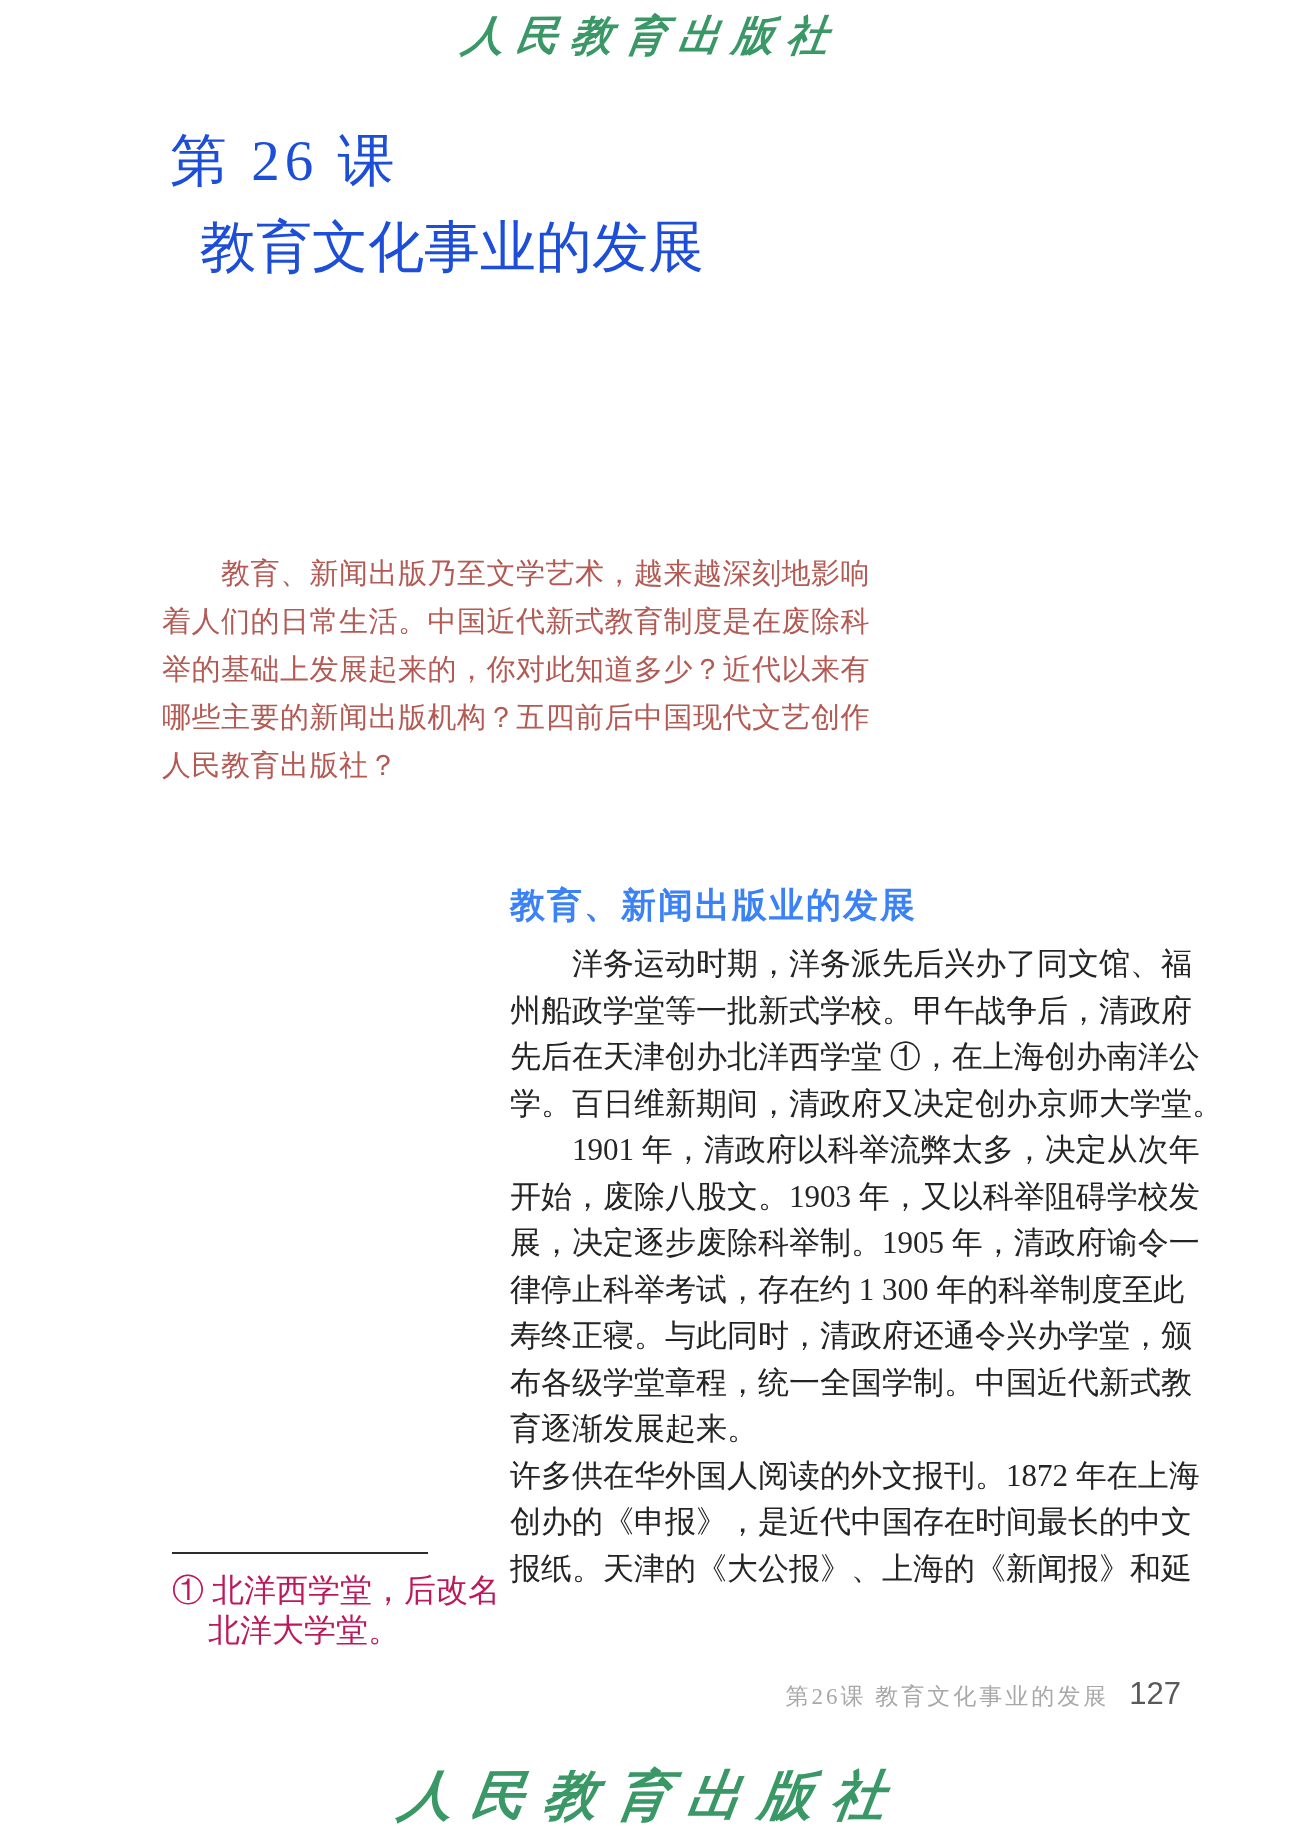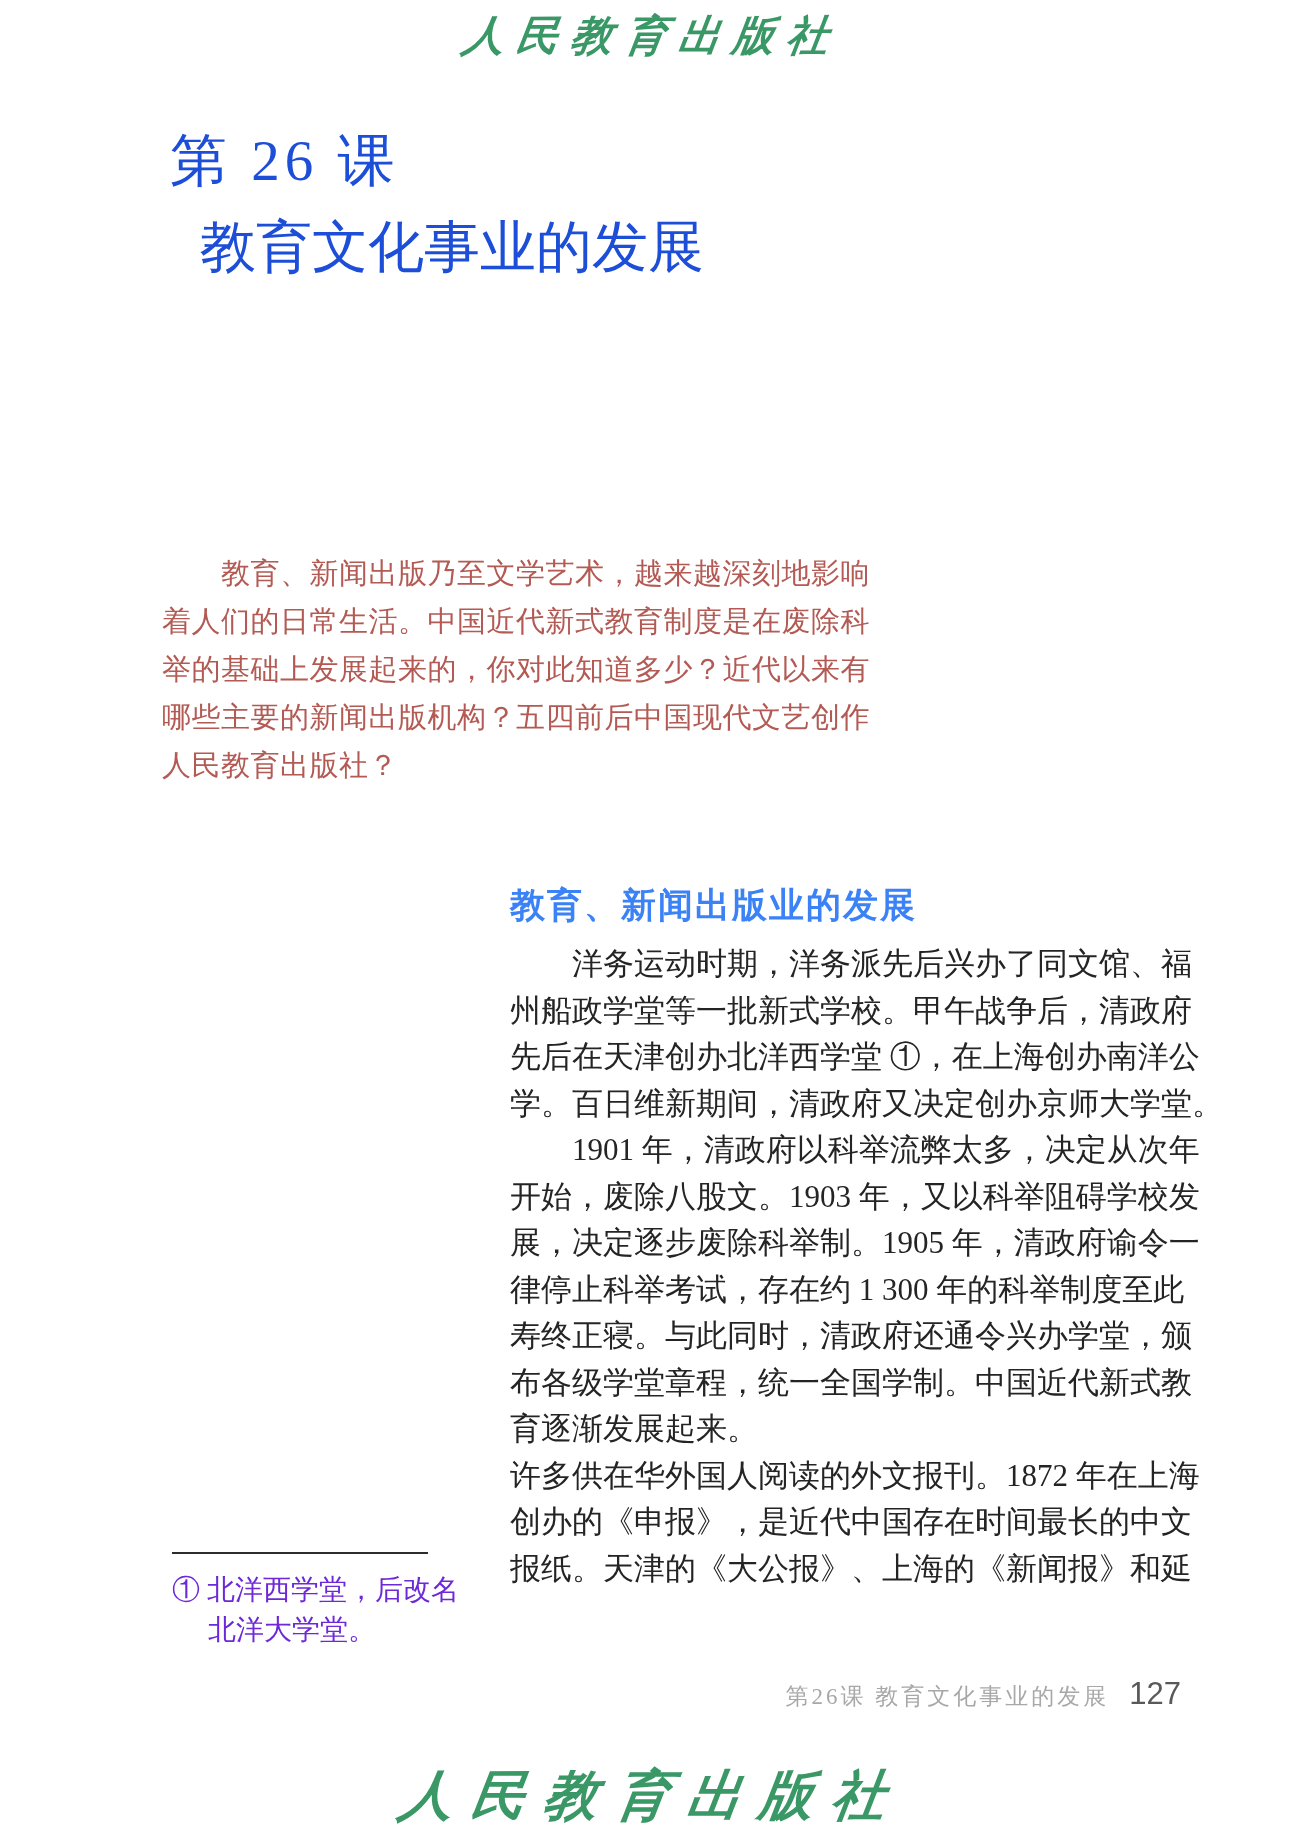--- a/index.html
+++ b/index.html
@@ -62,22 +62,22 @@
     position: absolute; left: 510px; top: 941px; width: 690px;
     color: #242424;
     font-size: 31px; line-height: 46.5px;
     letter-spacing: 0px;
   }
   .body-text .line { white-space: nowrap; }
 
   
   .footnote {
     position: absolute; left: 172px; top: 1552px; width: 280px;
-    color: #6d28d9;
-    font-size: 28px; line-height: 40px;
+    color: #be185d;
+    font-size: 32px; line-height: 40px;
   }
   .footnote-rule {
     width: 256px; height: 0;
     border-top: 2px solid #2c2c2c;
     margin-bottom: 16px;
   }
   .footnote-lines .line { white-space: nowrap; }
   .footnote-lines .line + .line { padding-left: 36px; }
 
   

